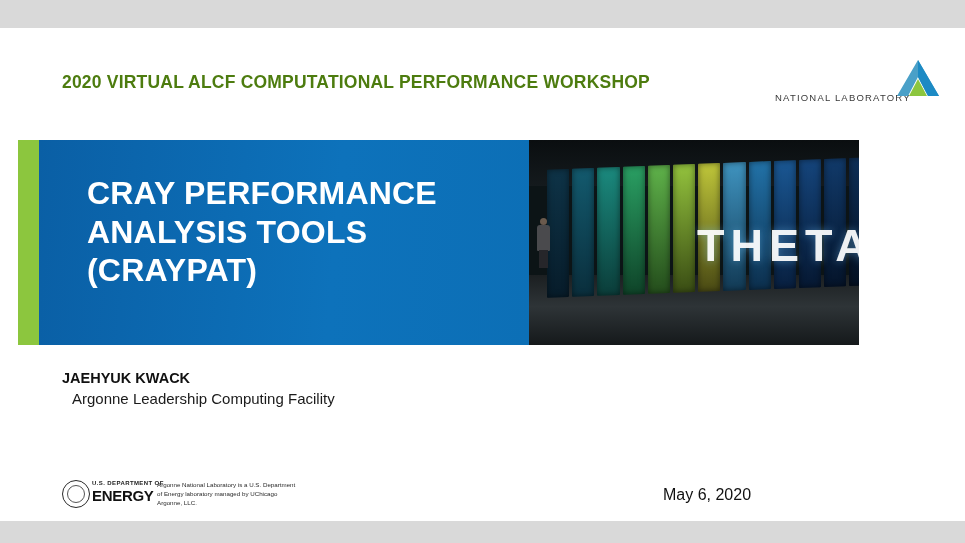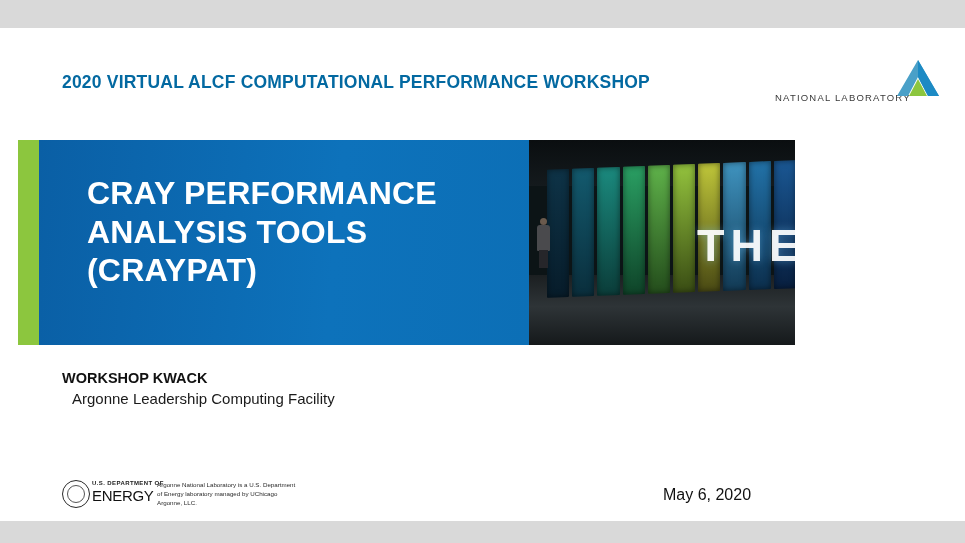--- a/index.html
+++ b/index.html
@@ -25,21 +25,21 @@
     background: #d9d9d9;
   }
   
   .header-title {
     position: absolute;
     left: 62px;
     top: 72px;
     font-size: 17.5px;
     font-weight: bold;
     letter-spacing: 0.2px;
-    color: #0369a1;
+    color: #4d7c0f;
     white-space: nowrap;
   }
   
   .logo {
     position: absolute;
     right: 24px;
     top: 58px;
     width: 200px;
     height: 52px;
   }
@@ -67,21 +67,21 @@
     right: 0;
     top: 0;
     width: 46px;
     height: 40px;
   }
   
   .banner {
     position: absolute;
     left: 18px;
     top: 140px;
-    width: 777px;
+    width: 841px;
     height: 205px;
     overflow: hidden;
   }
   .banner-green {
     position: absolute;
     left: 0; top: 0;
     width: 21px; height: 205px;
     background: #8cc63e;
   }
   .banner-blue {
@@ -247,21 +247,21 @@
     left: 30px; top: 0;
     font-size: 6px;
     font-weight: bold;
     letter-spacing: 0.4px;
     color: #1a1a1a;
   }
   .doe-energy {
     position: absolute;
     left: 30px; top: 7px;
     font-size: 15px;
-    font-weight: normal;
+    font-weight: bold;
     letter-spacing: -0.3px;
     color: #111111;
   }
   .doe-note {
     position: absolute;
     left: 95px; top: 1px;
     width: 140px;
     font-size: 6.2px;
     line-height: 1.45;
     color: #2a2a2a;
@@ -336,21 +336,21 @@
       <div class="theta-text">THETA</div>
       <div class="badge-col">
         <div class="badge">Argonne NATIONAL LABORATORY</div>
         <div class="badge">ENERGY Office of Science</div>
         <div class="badge">intel</div>
         <div class="badge">CRAY</div>
       </div>
     </div>
   </div>
 
-  <div class="presenter-name">WORKSHOP KWACK</div>
+  <div class="presenter-name">JAEHYUK KWACK</div>
   <div class="presenter-affil">Argonne Leadership Computing Facility</div>
 
   <div class="doe">
     <div class="doe-seal"></div>
     <div class="doe-dept">U.S. DEPARTMENT OF</div>
     <div class="doe-energy">ENERGY</div>
     <div class="doe-note">Argonne National Laboratory is a U.S. Department of Energy laboratory managed by UChicago Argonne, LLC.</div>
   </div>
 
   <div class="date">May 6, 2020</div>

